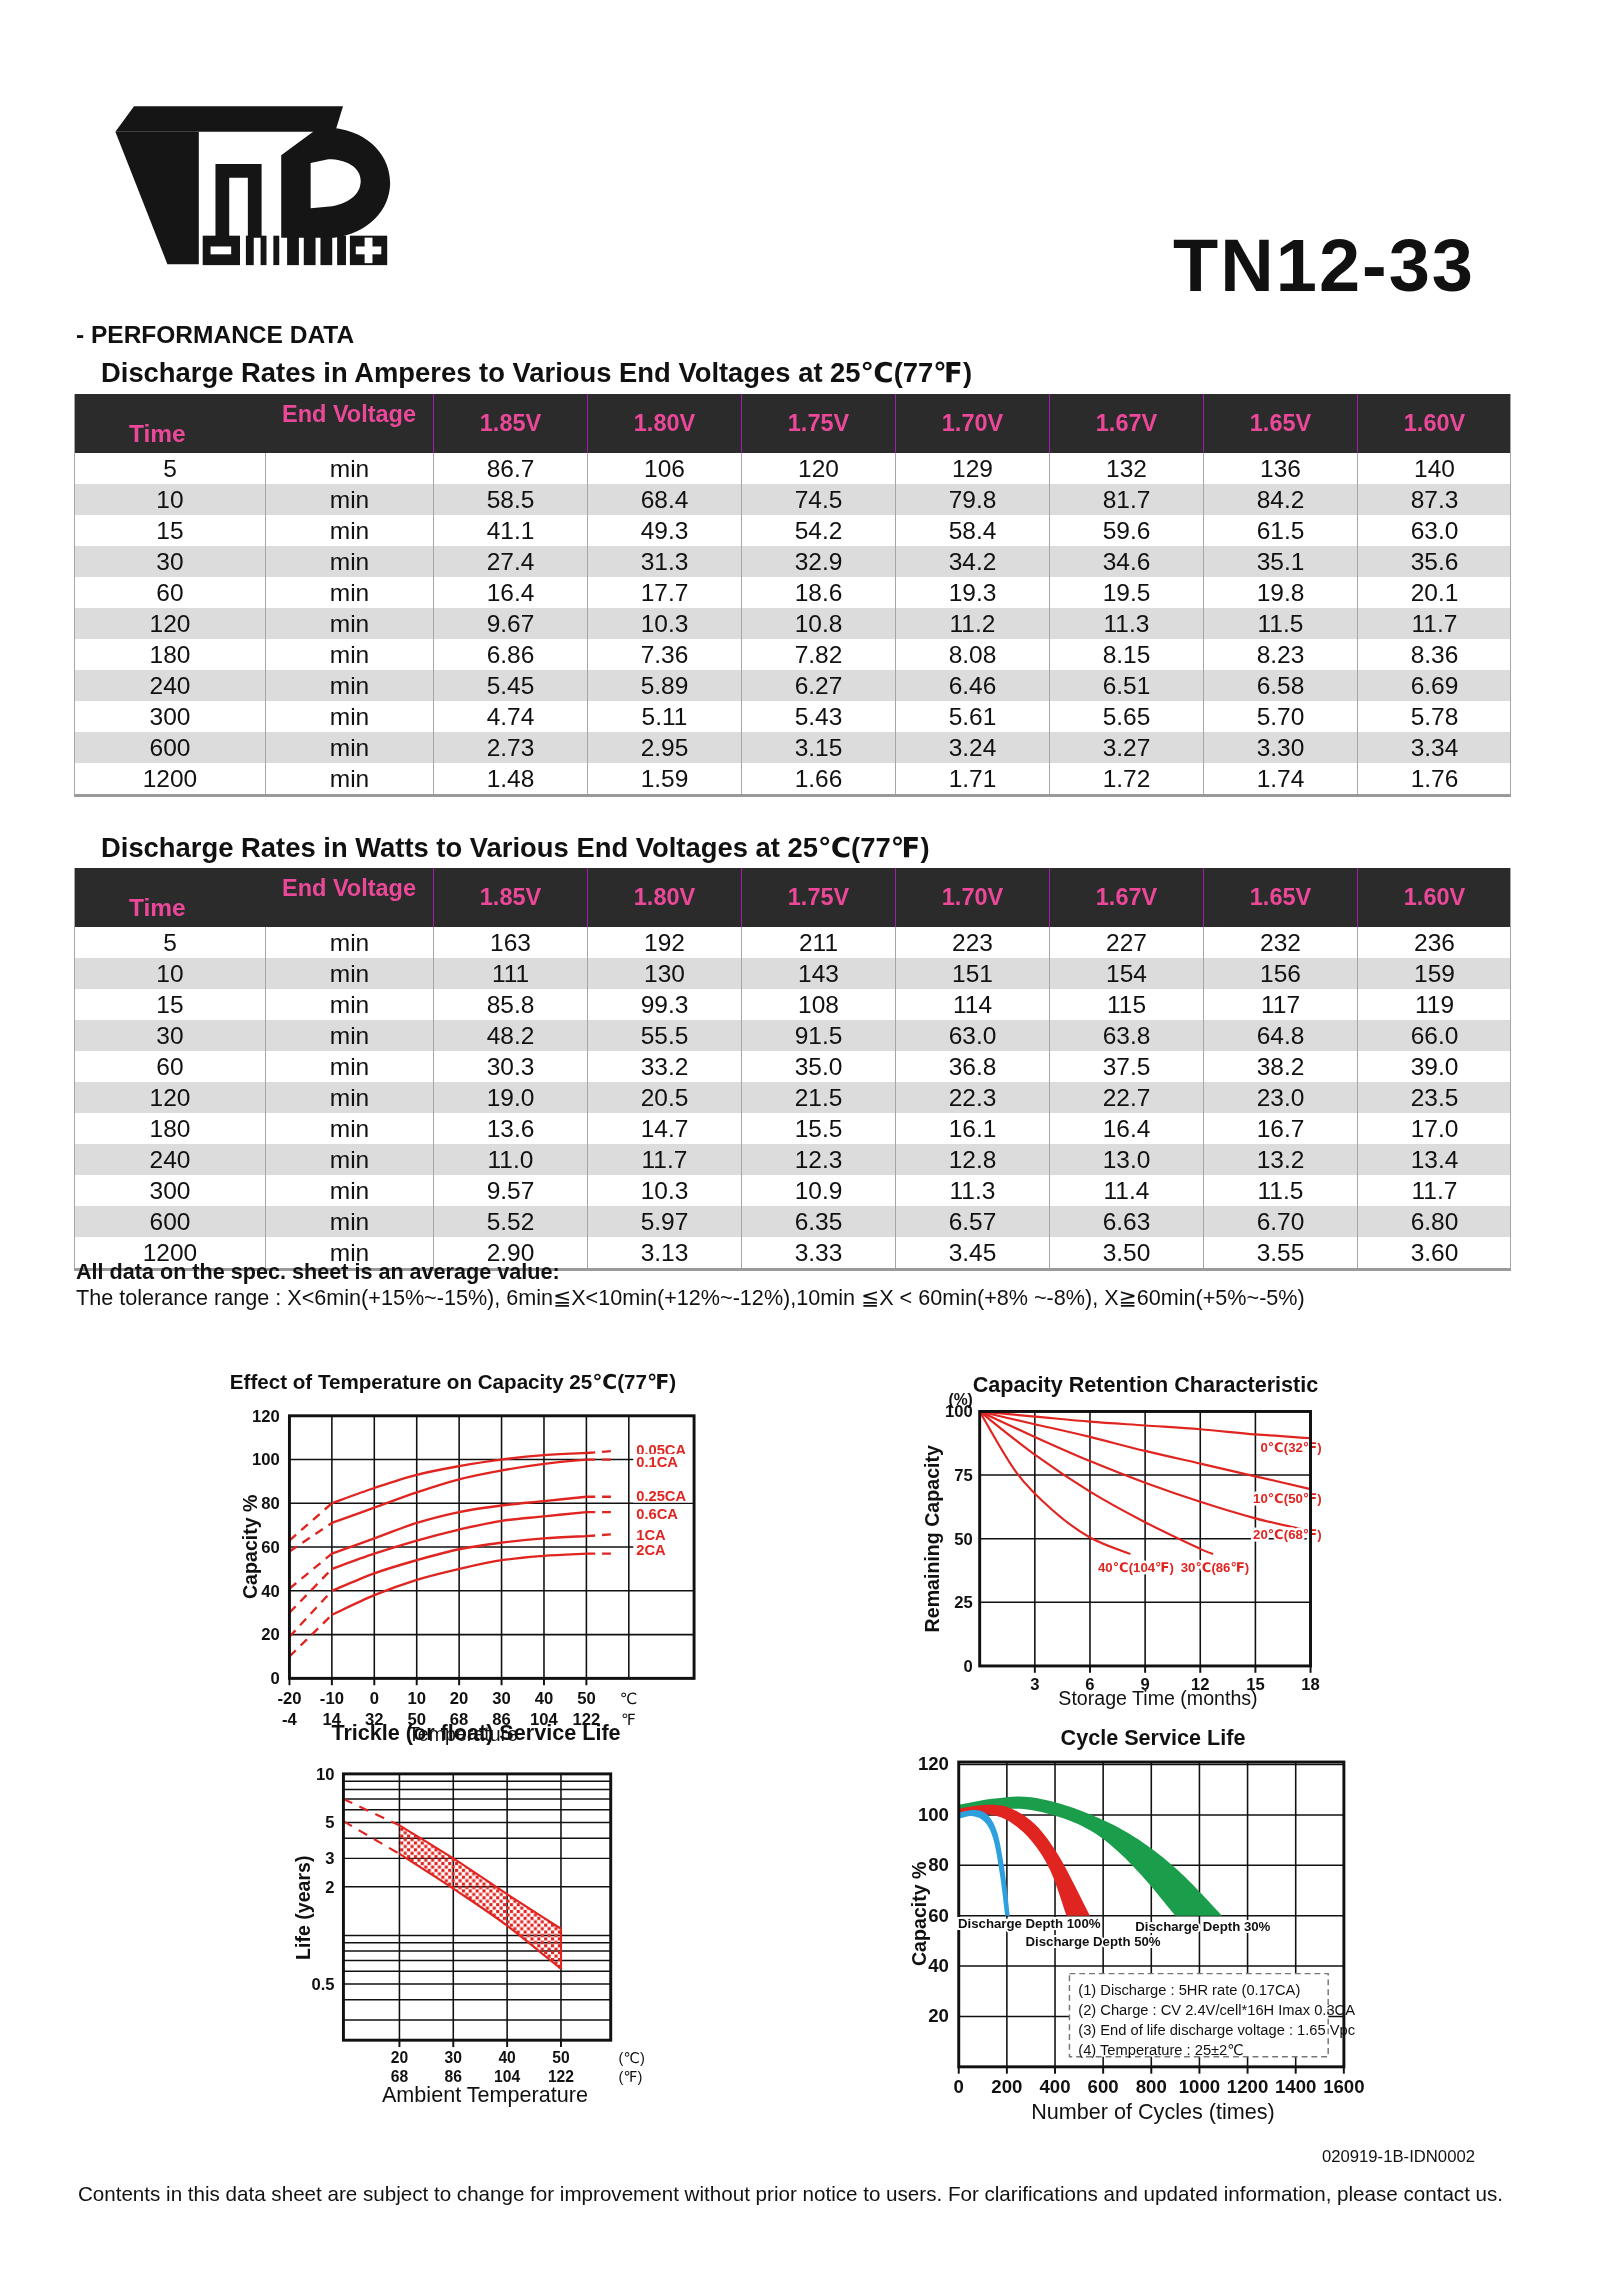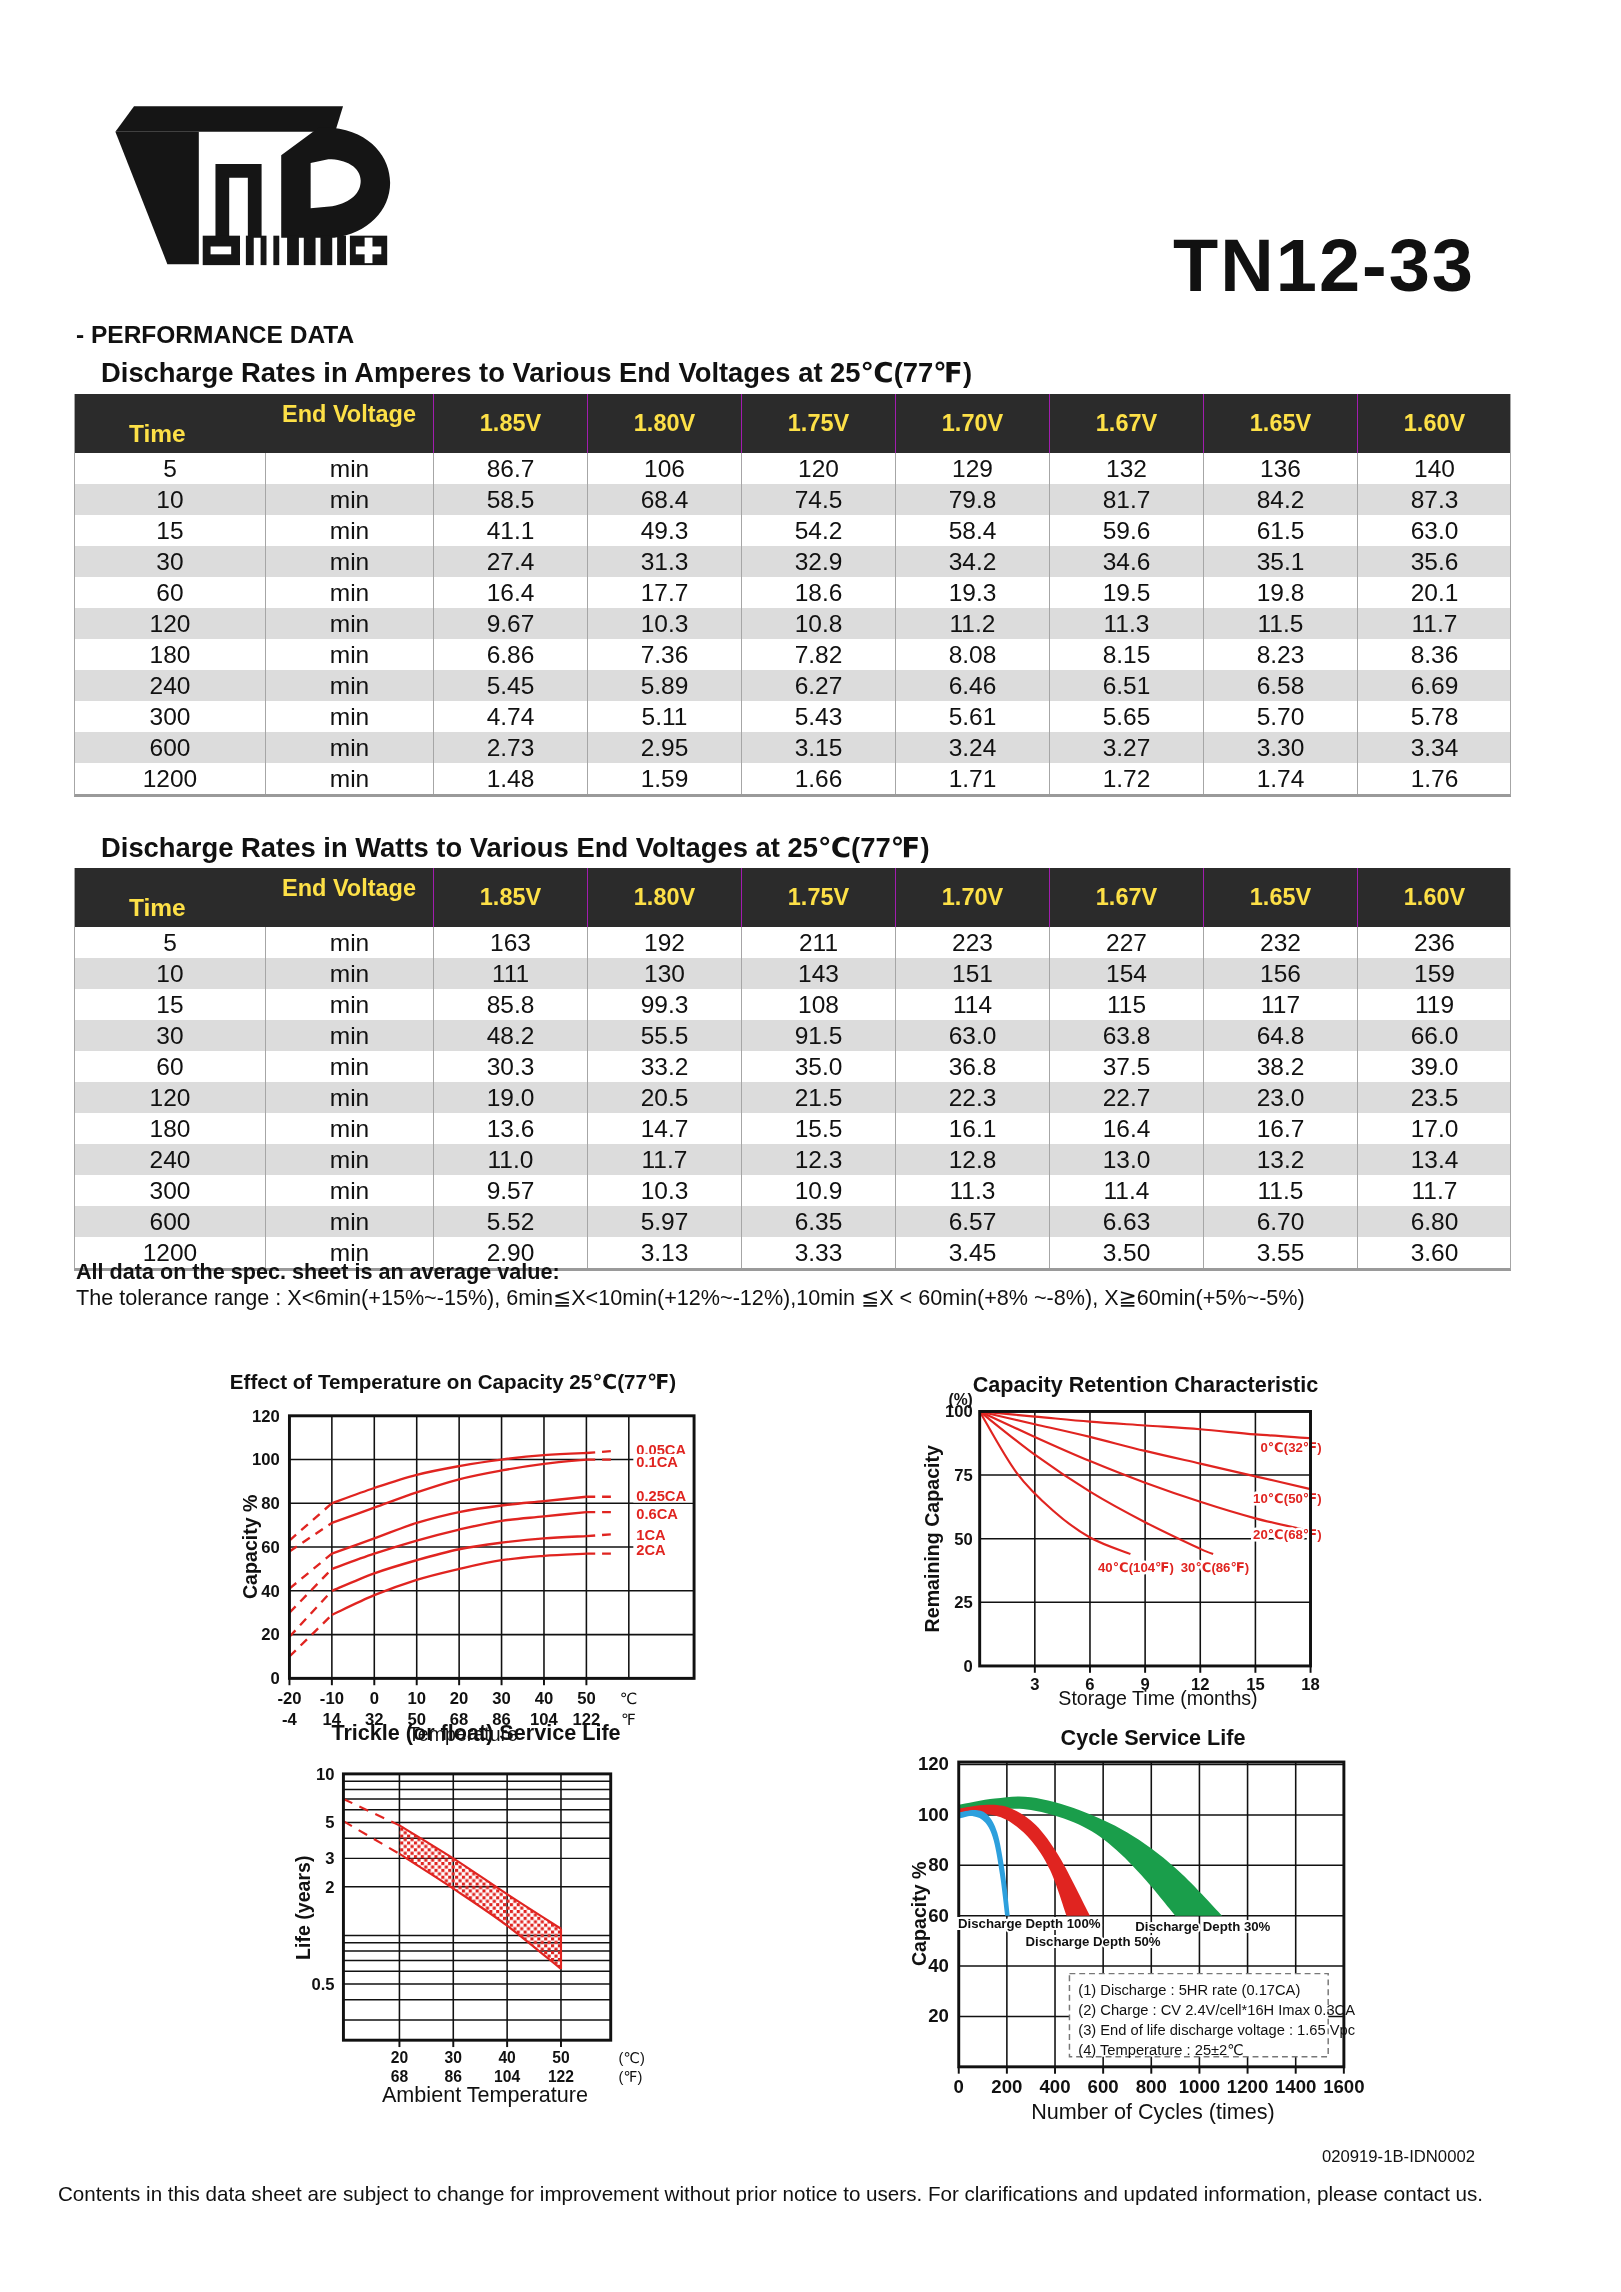--- a/index.html
+++ b/index.html
@@ -5,41 +5,41 @@
   html,body{margin:0;padding:0;background:#888;}
   .page{position:relative;width:1621px;height:2293px;background:#ffffff;overflow:hidden;
         font-family:"Liberation Sans","DejaVu Sans",sans-serif;color:#111;}
   .model{position:absolute;top:223px;left:882px;width:593px;text-align:right;
          font-size:74px;font-weight:bold;letter-spacing:2px;}
   .sec-title{position:absolute;left:76px;top:321px;font-size:24.5px;font-weight:bold;}
   .tbl-title{position:absolute;left:101px;font-size:27.4px;font-weight:bold;}
   .dtable{position:absolute;left:74px;width:1435px;border-left:1px solid #a6a6a6;
           border-right:1px solid #a6a6a6;border-bottom:3.9px solid #9a9a9a;}
   .tgrid{display:grid;grid-template-columns:190px 168px repeat(7,154px);}
-  .thead{height:59px;background:#2b2b2b;color:#fde047;}
+  .thead{height:59px;background:#2b2b2b;color:#ec4899;}
   .corner{grid-column:1/3;position:relative;}
   .corner .ev{position:absolute;top:6.9px;left:190px;width:168px;text-align:center;
               font-weight:bold;font-size:23.5px;}
   .corner .tm{position:absolute;bottom:4.9px;left:54px;font-weight:bold;font-size:24.5px;}
   .hcell{display:flex;align-items:center;justify-content:center;font-weight:bold;
          font-size:23.5px;border-left:1px solid #a21caf;}
   .trow{height:31px;}
   .dtable>.trow:nth-child(odd){background:#dcdcdc;}
   .cell{display:flex;align-items:center;justify-content:center;font-size:24.5px;}
   .cell+.cell{border-left:1px solid #a6a6a6;}
   .note-b{position:absolute;left:76px;top:1259px;font-size:21.6px;font-weight:bold;}
   .note-t{position:absolute;left:76px;top:1285px;font-size:21.6px;}
   .c-title{position:absolute;text-align:center;font-weight:bold;font-size:21.6px;}
   .x-label{position:absolute;text-align:center;font-weight:normal;font-size:19.6px;}
   .vlabel{position:absolute;transform:rotate(-90deg);text-align:center;
           font-weight:bold;font-size:19.6px;height:25.5px;line-height:25.5px;}
   svg.chart{position:absolute;}
   svg text{font-family:"Liberation Sans","DejaVu Sans",sans-serif;}
   .doc-num{position:absolute;top:2147px;left:985px;width:490px;text-align:right;font-size:16.7px;}
-  .disclaimer{position:absolute;top:2182px;left:12px;width:1517px;text-align:center;font-size:20.6px;}
+  .disclaimer{position:absolute;top:2182px;left:0;width:1517px;text-align:center;font-size:20.6px;padding-left:32px;}
   .logo{position:absolute;left:83px;top:61px;}
 </style>
 </head>
 <body>
 
 <div class="page">
 
   <svg class="logo" width="314" height="211" viewBox="0 0 320 215">
     <g fill="#151515">
       <polygon points="52,46 265,46 257,72 33,72"></polygon>

